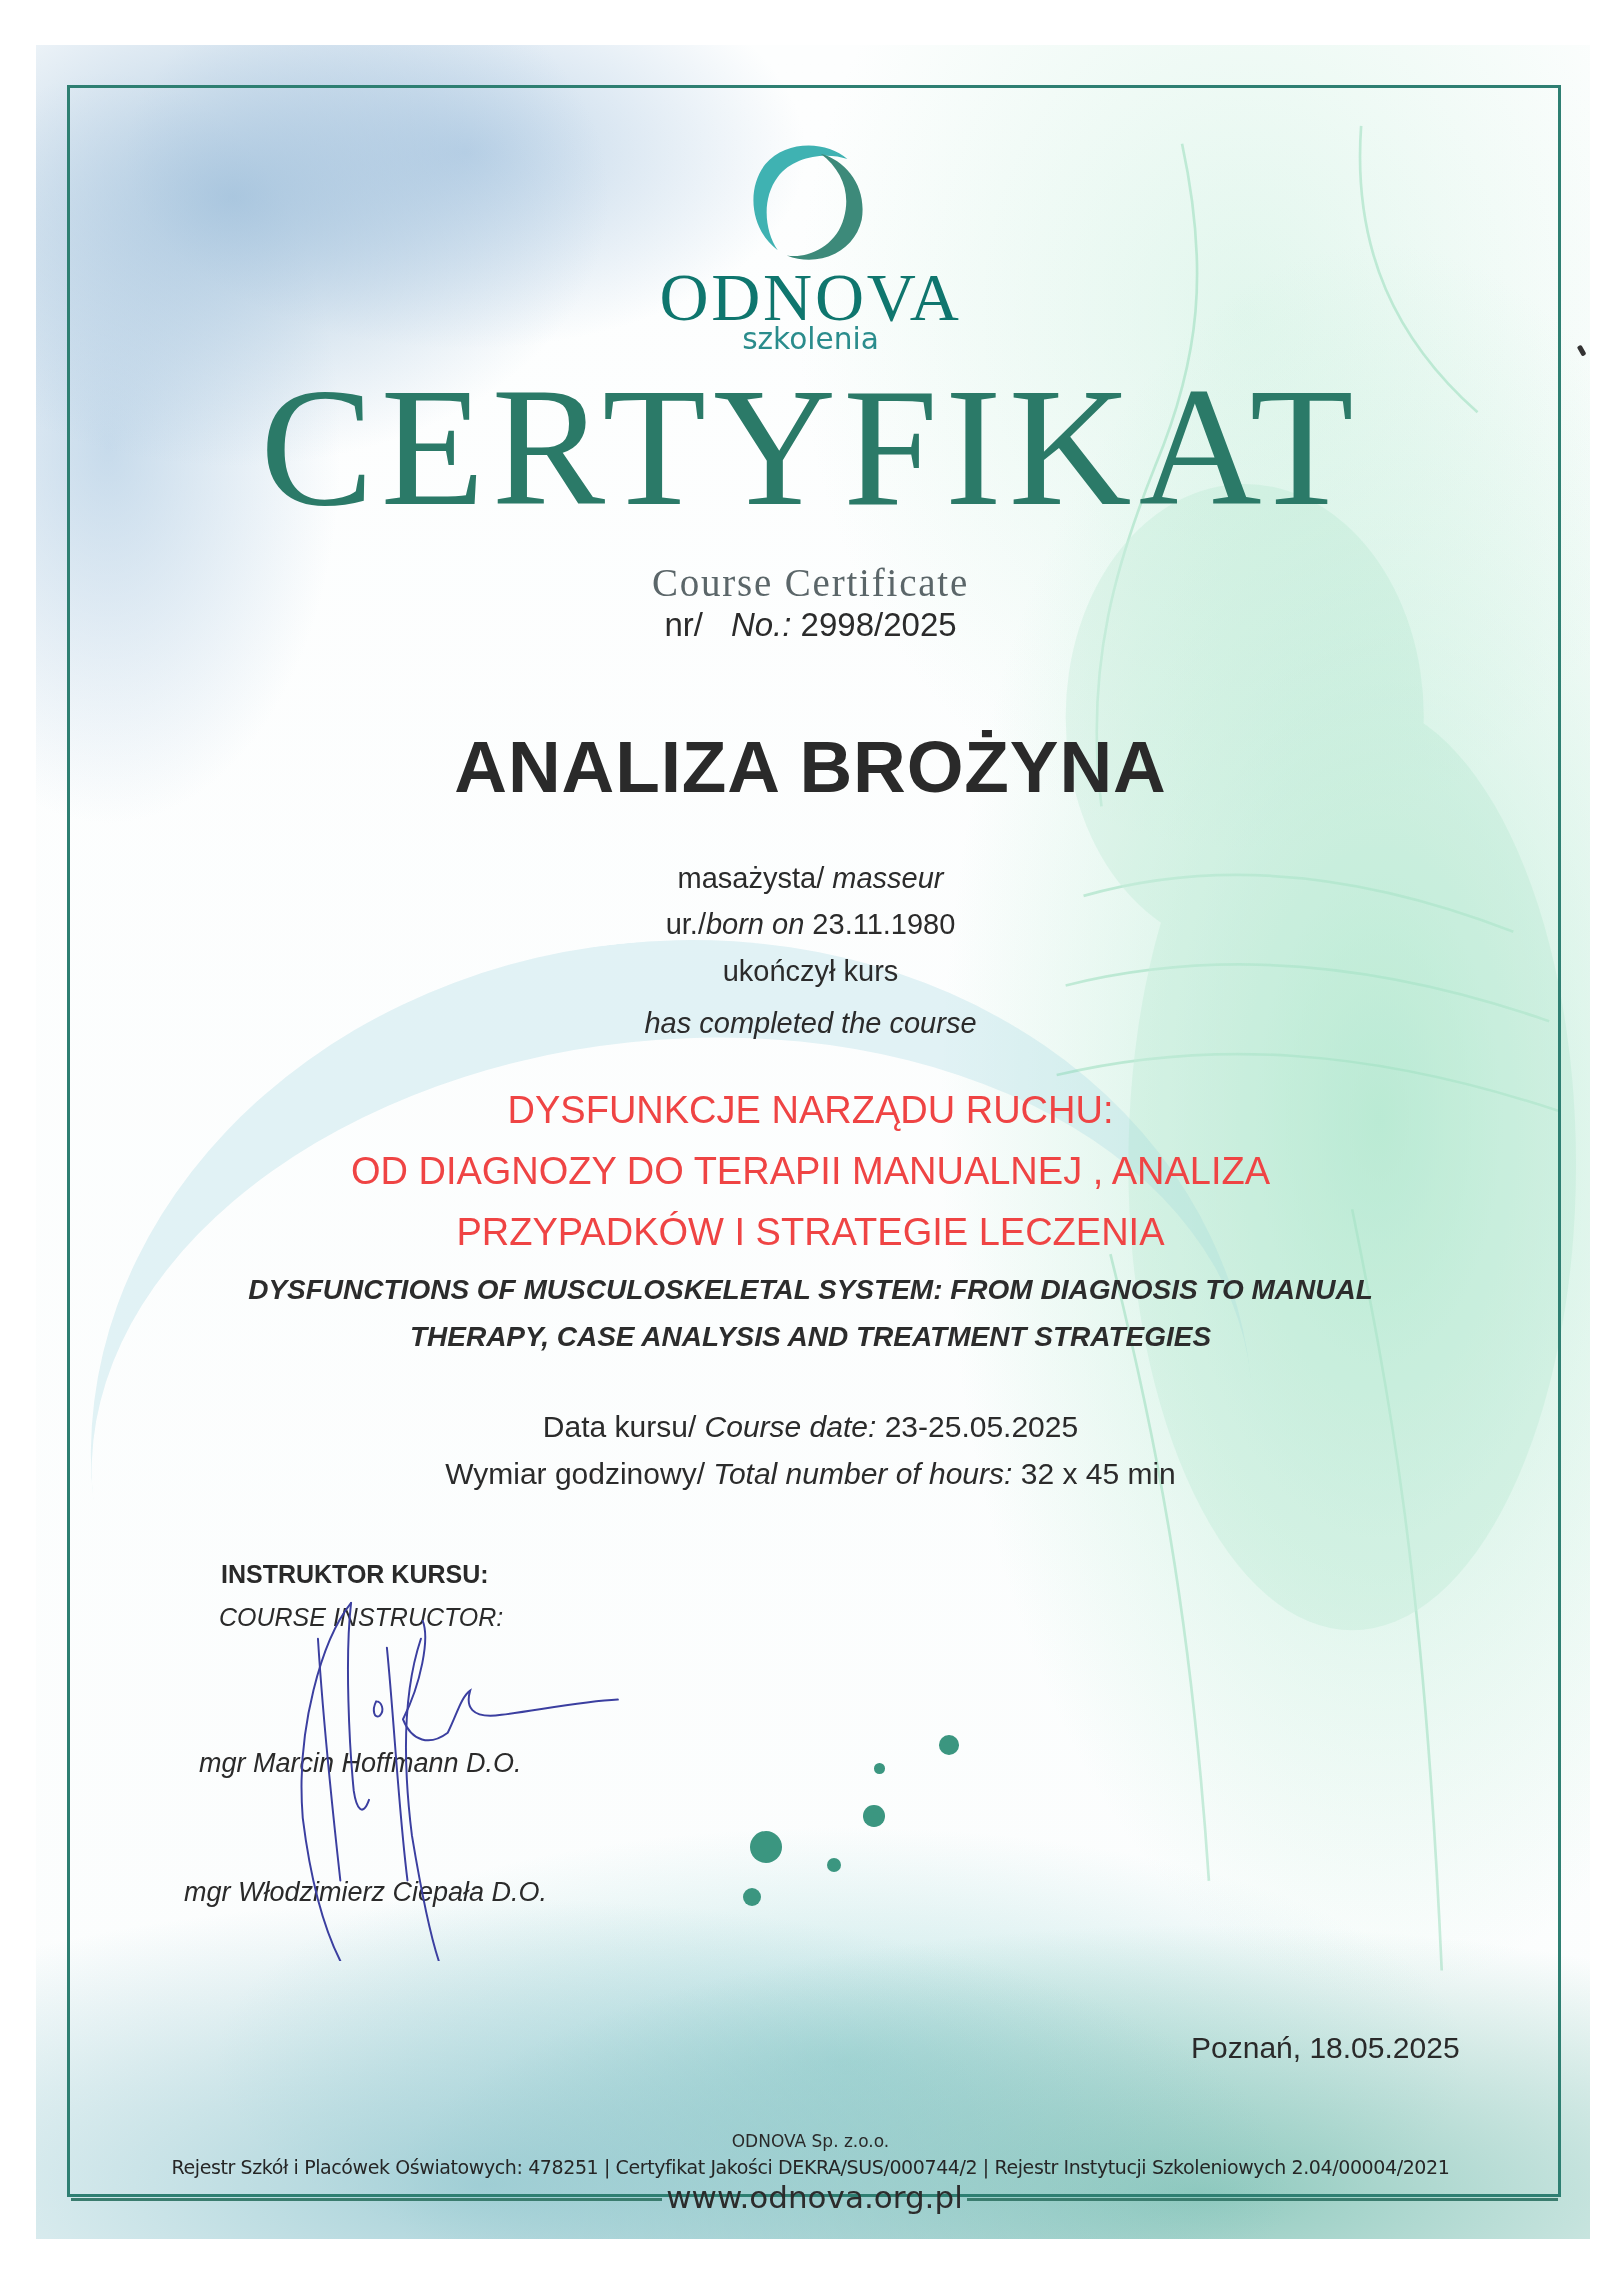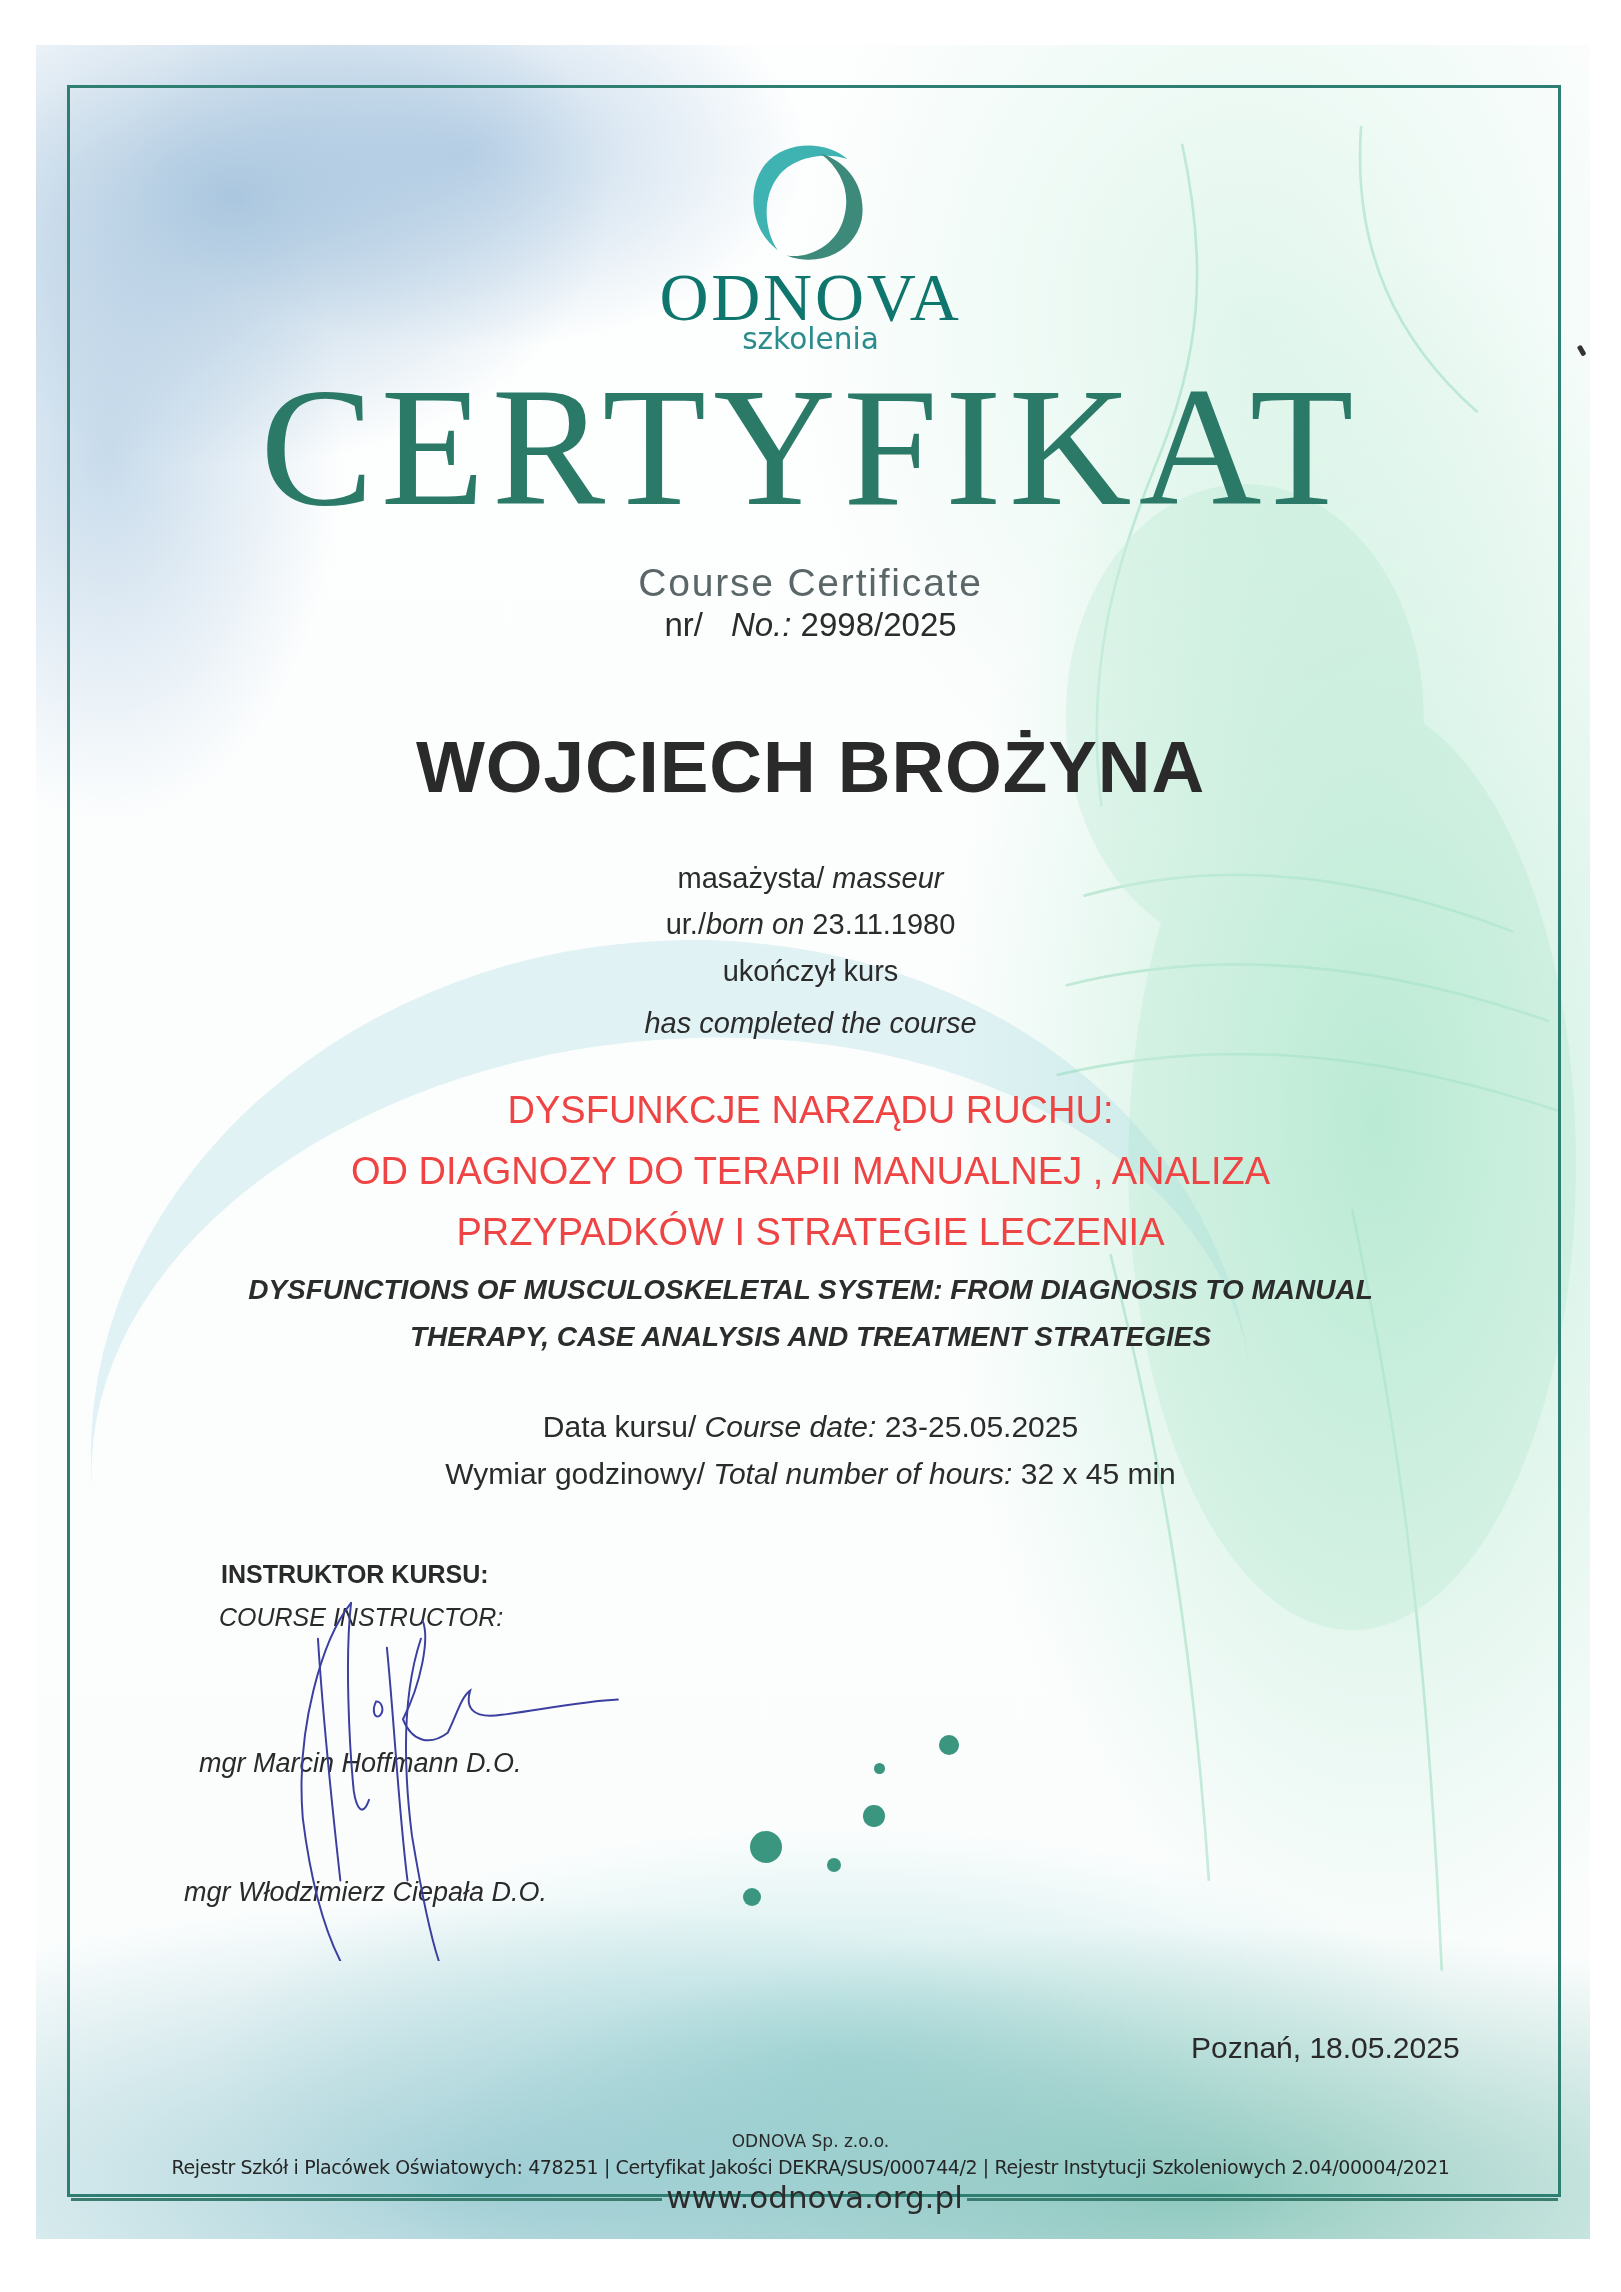--- a/index.html
+++ b/index.html
@@ -34,21 +34,21 @@
       border: 3.6px solid #2e7f72;
       box-sizing: border-box;
     }
     .center { position: absolute; left: 0; width: 1621px; text-align: center; }
 
     .logo-ring { position: absolute; left: 742px; top: 134px; width: 134px; height: 134px; }
     .brand { top: 269px; font-family: "Liberation Serif", serif; font-size: 68px; color: #0f766e; letter-spacing: 2.7px; line-height: 57px; }
     .brand-sub { top: 321px; font-family: "DejaVu Sans", sans-serif; font-size: 29.6px; color: #2a8c8c; line-height: 36px; }
 
     .title { top: 358px; font-family: "Liberation Serif", serif; font-size: 170px; color: #2b7a68; letter-spacing: 7.2px; line-height: 179px; }
-    .subtitle { top: 560px; font-family: Liberation Sans, sans-serif; font-size: 39px; color: #5b6669; letter-spacing: 1.8px; line-height: 45px; }
+    .subtitle { top: 560px; font-family: Liberation Serif, serif; font-size: 39px; color: #5b6669; letter-spacing: 1.8px; line-height: 45px; }
     .cert-no { top: 605px; font-family: "Liberation Sans", sans-serif; font-size: 33px; color: #2b2b2b; line-height: 39px; }
     .cert-no i { font-style: italic; margin-left: 28px; }
 
     .name { top: 724px; font-family: "Liberation Sans", sans-serif; font-weight: bold; font-size: 73px; color: #2a2a2a; line-height: 86px; letter-spacing: 0.9px; }
 
     .info-line { font-family: "Liberation Sans", sans-serif; font-size: 29px; color: #2b2b2b; line-height: 36px; }
     .info-line i { font-style: italic; }
 
     .course-pl { font-family: "Liberation Sans", sans-serif; font-weight: normal; font-size: 38px; color: #ef4444; line-height: 56px; }
     .course-en { font-family: "Liberation Sans", sans-serif; font-weight: bold; font-style: italic; font-size: 28px; color: #2c2c2c; line-height: 47px; }
@@ -105,21 +105,21 @@
   <path d="M118 28 C 95 8, 50 6, 26 34 C 4 62, 10 108, 40 130 C 25 108, 22 72, 40 48 C 58 24, 95 20, 118 28 Z" fill="#3fb2b2"></path>
   <path d="M88 22 C 118 30, 140 60, 134 96 C 126 132, 86 150, 50 136 C 76 140, 106 124, 114 94 C 122 66, 112 40, 88 22 Z" fill="#3d8a7a"></path>
 </svg>
 <div class="center brand">ODNOVA</div>
 <div class="center brand-sub">szkolenia</div>
 
 <div class="center title">CERTYFIKAT</div>
 <div class="center subtitle">Course Certificate</div>
 <div class="center cert-no"><span>nr/</span><i>No.:</i><span> 2998/2025</span></div>
 
-<div class="center name">WOJCIECH BROŻYNA</div>
+<div class="center name">ANALIZA BROŻYNA</div>
 
 <div class="center info-line" style="top:860px"><span>masażysta/</span><i> masseur</i></div>
 <div class="center info-line" style="top:906px"><span>ur./</span><i>born on</i><span> 23.11.1980</span></div>
 <div class="center info-line" style="top:953px">ukończył kurs</div>
 <div class="center info-line" style="top:1005px"><i>has completed the course</i></div>
 
 <div class="center course-pl" style="top:1082px">DYSFUNKCJE NARZĄDU RUCHU:</div>
 <div class="center course-pl" style="top:1143px">OD DIAGNOZY DO TERAPII MANUALNEJ , ANALIZA</div>
 <div class="center course-pl" style="top:1204px">PRZYPADKÓW I STRATEGIE LECZENIA</div>
 <div class="center course-en" style="top:1266px">DYSFUNCTIONS OF MUSCULOSKELETAL SYSTEM: FROM DIAGNOSIS TO MANUAL</div>

